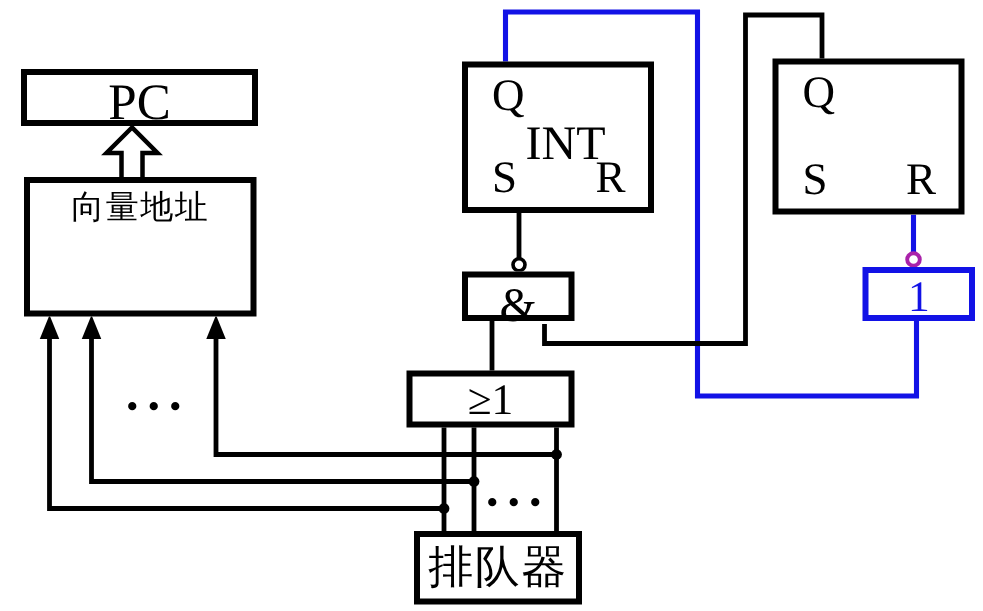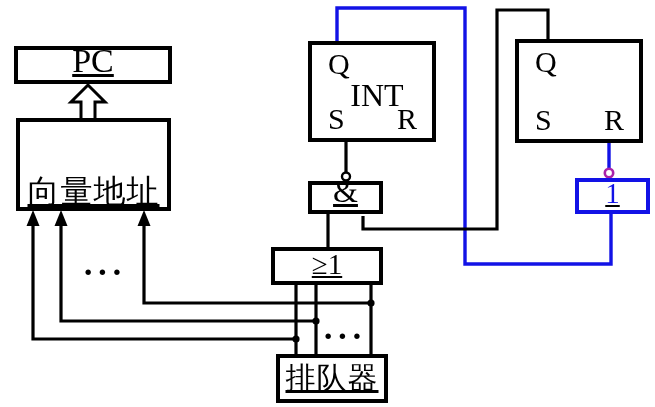--- a/index.html
+++ b/index.html
@@ -1,23 +1,23 @@
 <!DOCTYPE html>
 <html><head>
 <meta charset="utf-8">
 <style>
   html,body{margin:0;padding:0;background:#fff;}
   #canvas{position:relative;width:655px;height:407px;background:#fff;overflow:hidden;
           font-family:"Liberation Serif","DejaVu Serif",serif;}
   #wires{position:absolute;left:0;top:0;width:655px;height:407px;}
   .box{position:absolute;background:#fff;border:4px solid #000;box-sizing:border-box;}
-  .center{display:flex;align-items:flex-end;justify-content:center;text-decoration:underline;}
+  .center{display:flex;align-items:flex-start;justify-content:center;}
   .lbl{position:absolute;color:#000;line-height:1;}
   .pc-label{font-size:34px;}
-  .cjk{font-size:32px;line-height:31px;text-align:center;letter-spacing:1px;}
+  .cjk{font-size:22px;line-height:31px;text-align:center;letter-spacing:1px;}
   .ff-q{left:16px;top:4px;font-size:30px;}
   .ff-title{left:0;right:0;top:34px;text-align:center;font-size:32px;text-indent:10px;}
   .ff-s{left:16px;bottom:4px;font-size:30px;}
   .ff-r{right:15px;bottom:4px;font-size:30px;}
   .gate-label{font-size:32px;color:#000;}
   .queue-label{font-size:30px;letter-spacing:1px;}
   .dots{position:absolute;font-size:34px;font-weight:bold;letter-spacing:3px;color:#000;
         display:flex;align-items:center;justify-content:center;}
 </style>
 </head>

